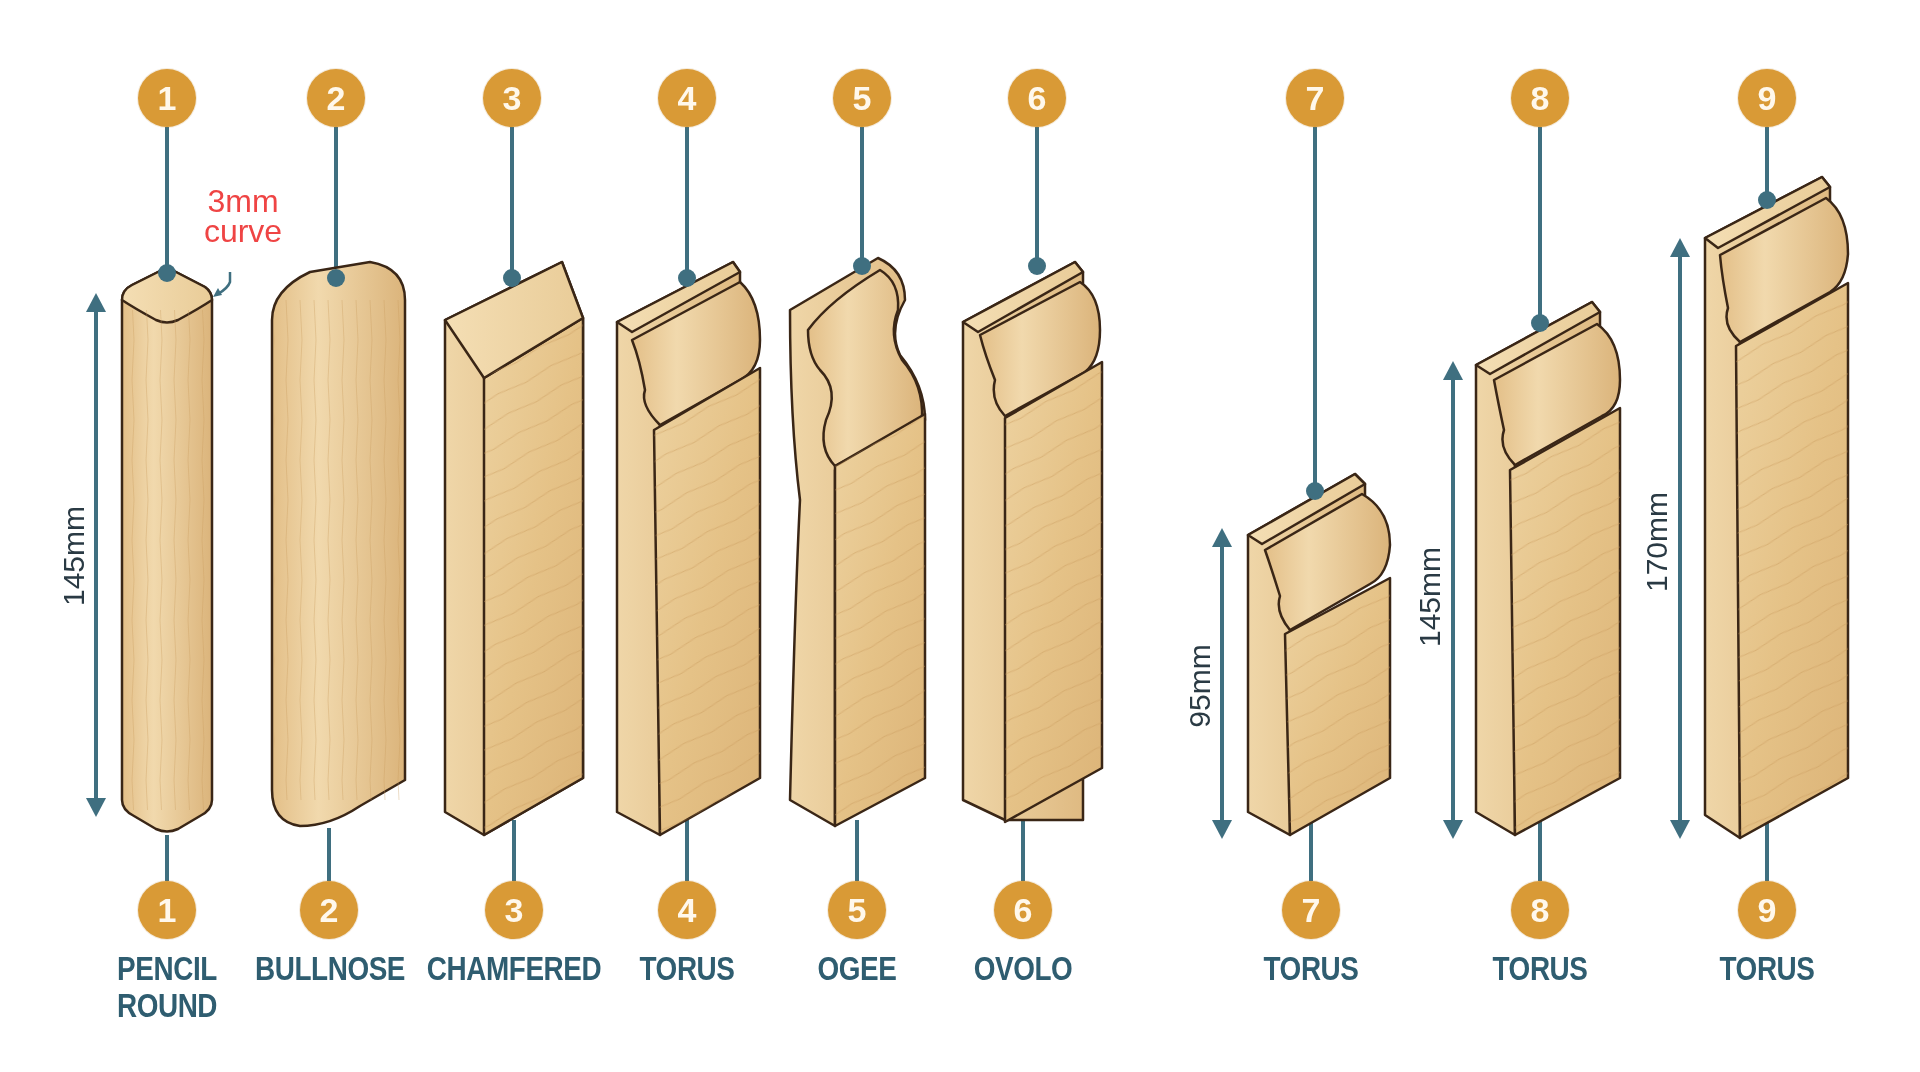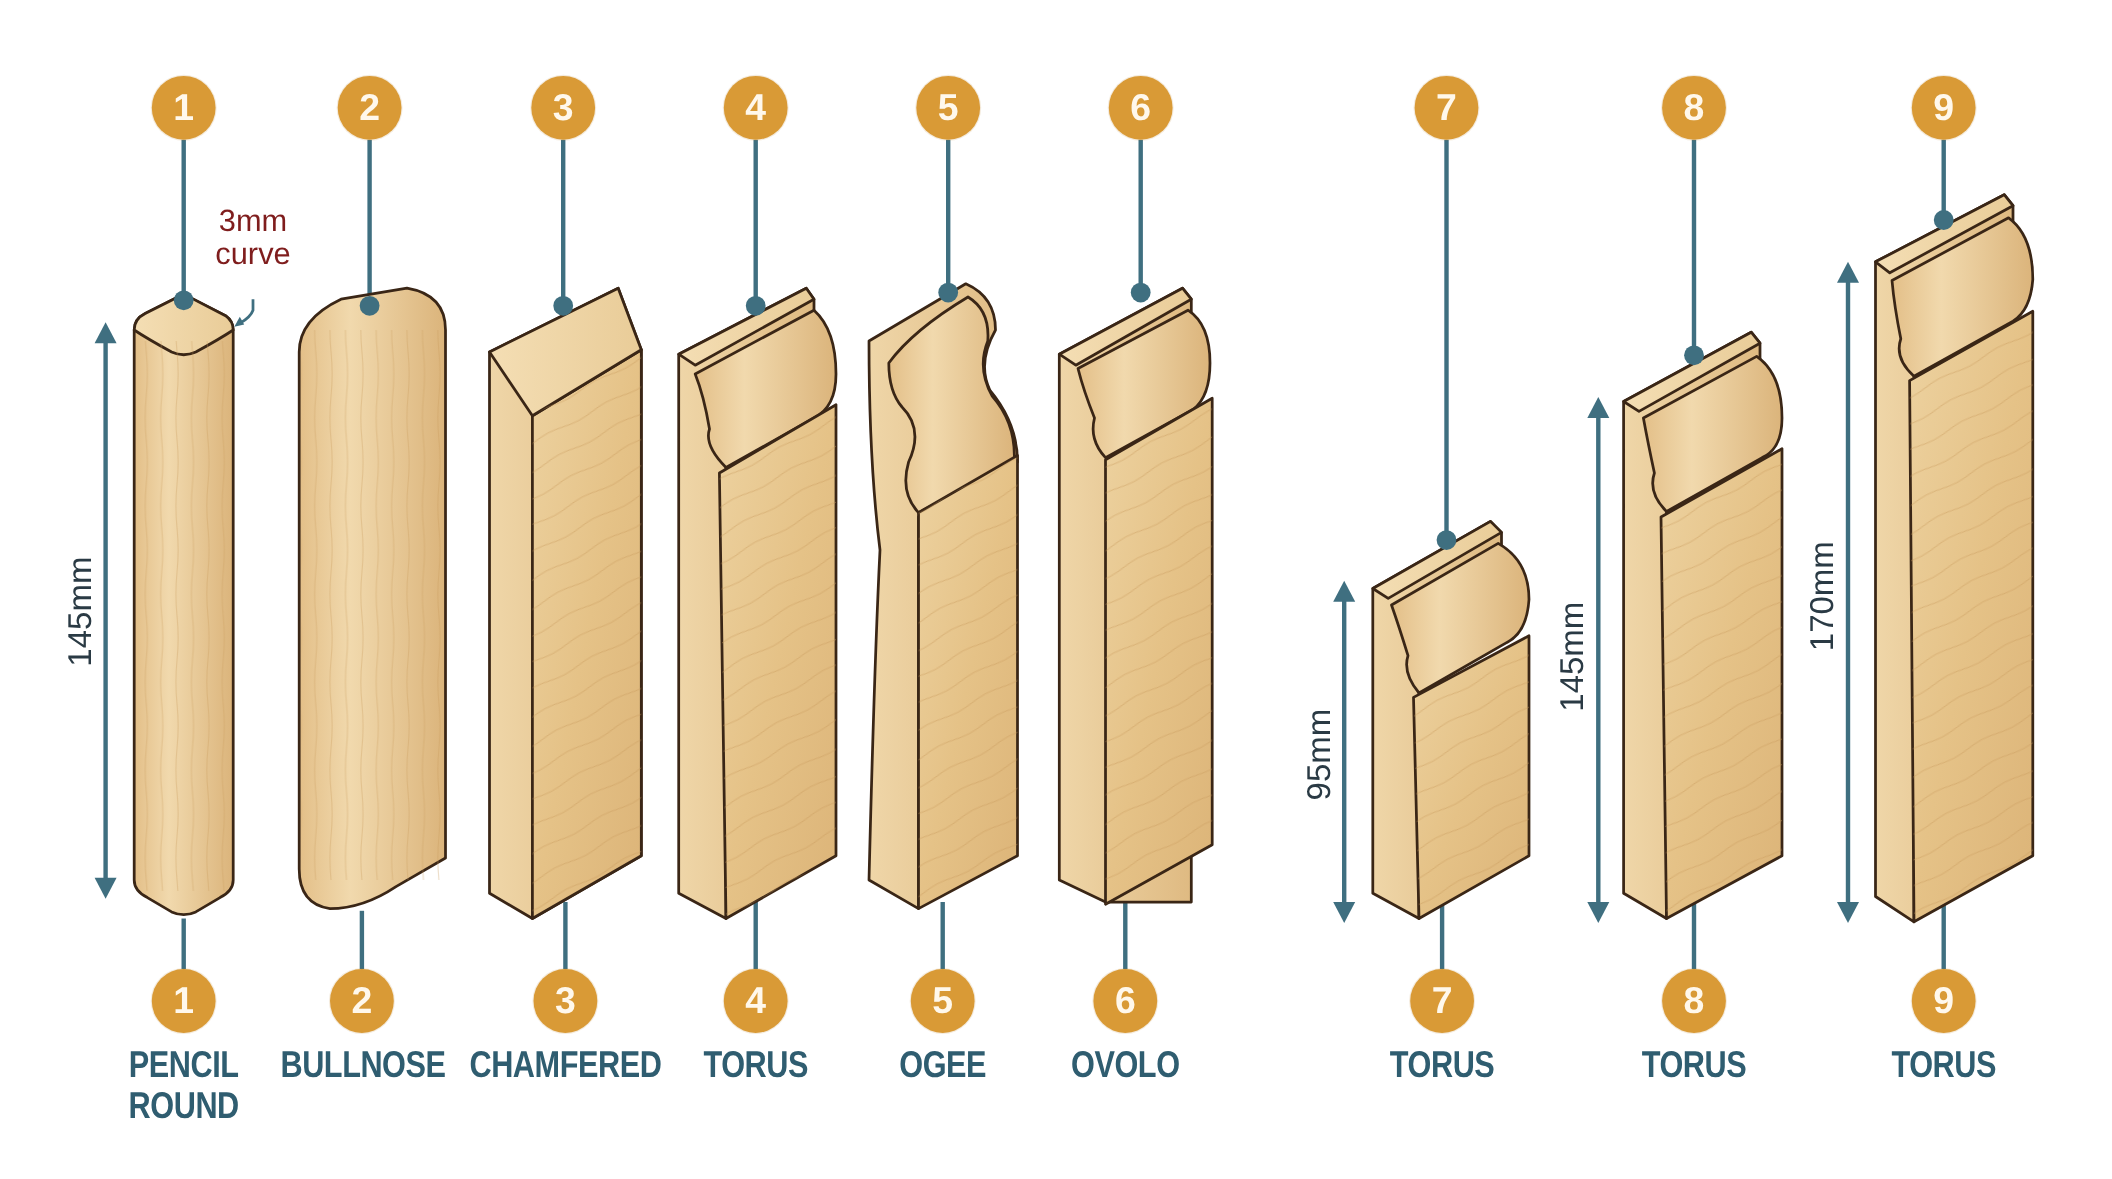--- a/index.html
+++ b/index.html
@@ -8,21 +8,21 @@
   .badge { position:absolute; width:58px; height:58px; border-radius:50%; background:#d99a36;
            color:#fff8ec; font-family:"Liberation Sans", sans-serif; font-weight:bold; font-size:34px;
            display:flex; align-items:center; justify-content:center; transform:translate(-50%,-50%);
            box-shadow:0 0 0 1px rgba(180,120,30,0.15); }
   .name-label { position:absolute; transform:translateX(-50%); text-align:center; color:#2f5d70;
            font-family:"Liberation Sans", sans-serif; font-weight:bold; font-size:34px; line-height:37px;
            letter-spacing:-0.5px; white-space:pre-line; transform-origin:top center; }
   .name-label.narrow { transform:translateX(-50%) scaleX(0.82); }
   .dim-label { position:absolute; color:#2a3a44; font-family:"Liberation Sans", sans-serif; font-size:30px;
            transform:translate(-50%,-50%) rotate(-90deg); white-space:nowrap; }
-  .note { position:absolute; color:#7f1d1d; font-family:"Liberation Sans", sans-serif; font-size:28px; line-height:30px; text-align:center; }
+  .note { position:absolute; color:#ef4444; font-family:"Liberation Sans", sans-serif; font-size:32px; line-height:30px; text-align:center;margin-left:13px; }
 </style>
 </head>
 <body>
 
 <div id="stage">
 
   <svg width="1920" height="1072" viewBox="0 0 1920 1072" xmlns="http://www.w3.org/2000/svg" style="position:absolute;left:0;top:0;">
     <defs>
       <linearGradient id="gFront" x1="0" y1="0" x2="1" y2="1">
         <stop offset="0" stop-color="#edd2a0"></stop>

